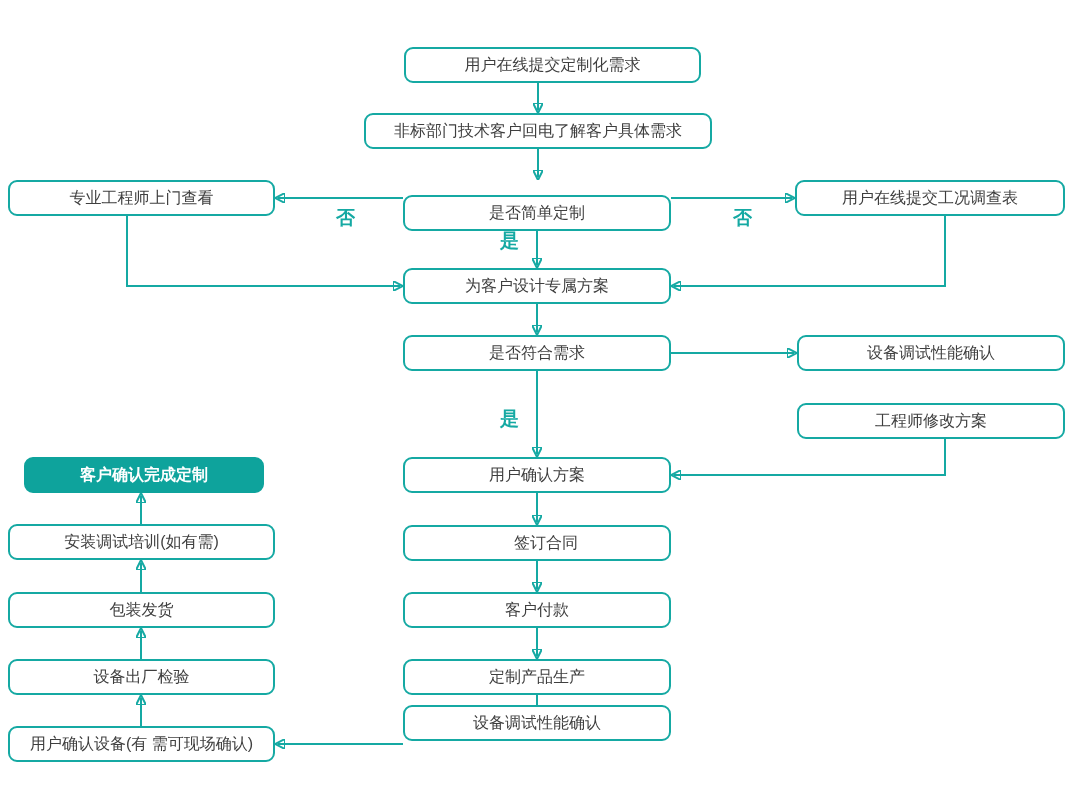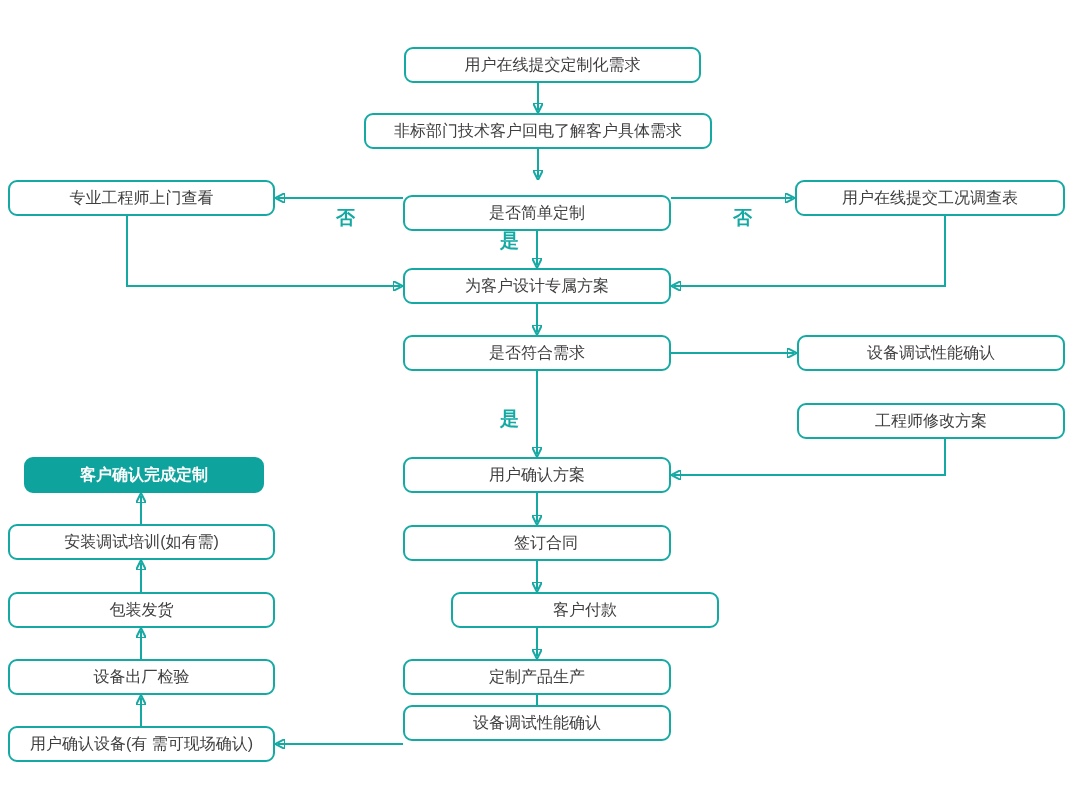--- a/index.html
+++ b/index.html
@@ -106,21 +106,21 @@
   <div class="node" style="left:403px;top:180px;width:268px;margin-top:15px;">是否简单定制</div>
   <div class="node" style="left:795px;top:180px;width:270px;text-align:center;">用户在线提交工况调查表</div>
   <div class="node" style="left:403px;top:268px;width:268px;">为客户设计专属方案</div>
   <div class="node" style="left:403px;top:335px;width:268px;">是否符合需求</div>
   <div class="node" style="left:797px;top:335px;width:268px;">设备调试性能确认</div>
   <div class="node" style="left:797px;top:403px;width:268px;">工程师修改方案</div>
   <div class="node" style="left:403px;top:457px;width:268px;">用户确认方案</div>
   <div class="node filled" style="left:24px;top:457px;width:240px;">客户确认完成定制</div>
   <div class="node" style="left:403px;top:525px;width:268px;padding-left:18px;">签订合同</div>
   <div class="node" style="left:8px;top:524px;width:267px;">安装调试培训(如有需)</div>
-  <div class="node" style="left:403px;top:592px;width:268px;margin-left:48px;">客户付款</div>
+  <div class="node" style="left:403px;top:592px;width:268px;">客户付款</div>
   <div class="node" style="left:8px;top:592px;width:267px;">包装发货</div>
   <div class="node" style="left:403px;top:659px;width:268px;">定制产品生产</div>
   <div class="node" style="left:8px;top:659px;width:267px;">设备出厂检验</div>
   <div class="node" style="left:403px;top:705px;width:268px;">设备调试性能确认</div>
   <div class="node" style="left:8px;top:726px;width:267px;">用户确认设备(有 需可现场确认)</div>
 
   <div class="edge-label" style="left:336px;top:208px;">否</div>
   <div class="edge-label" style="left:733px;top:208px;">否</div>
   <div class="edge-label" style="left:500px;top:231px;">是</div>
   <div class="edge-label" style="left:500px;top:409px;">是</div>

